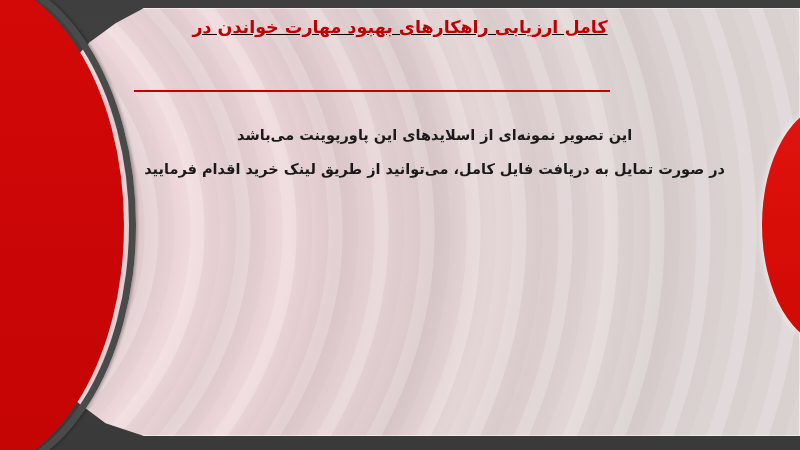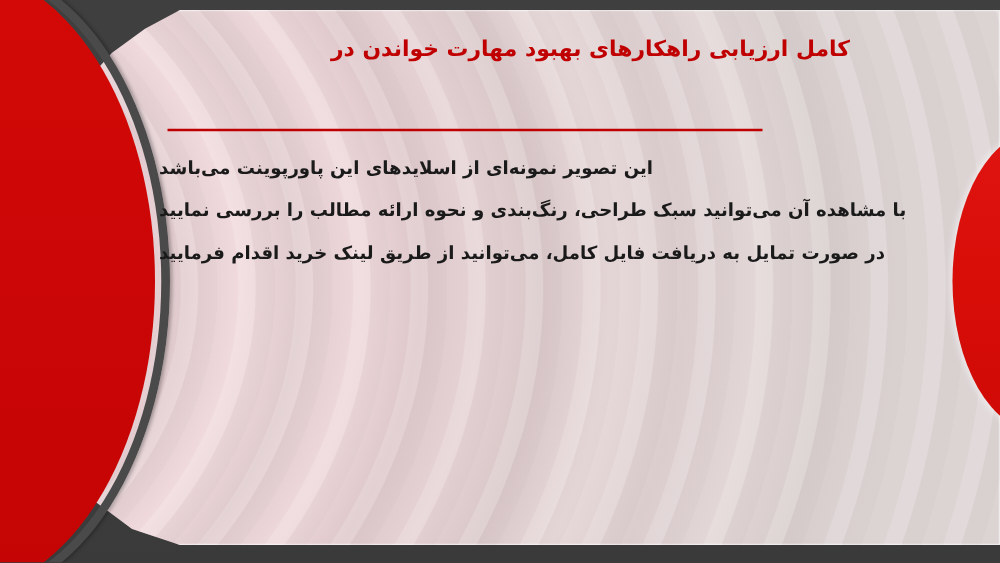--- a/index.html
+++ b/index.html
@@ -122,24 +122,25 @@
     height: 242px;
     border-radius: 50%;
     background: linear-gradient(180deg,#e01410 0%,#d80d08 50%,#cf0a06 100%);
     box-shadow: -2px 0 6px rgba(255,255,255,.55);
   }
 
   
   .title-block {
     position: absolute;
     left: 120px;
-    top: 25px;
+    top: 12px;
     width: 560px;
-    text-align: right;
+    text-align: center;
     direction: rtl;
+    text-decoration: underline;
   }
   .title-line {
     color: #c00000;
     font-size: 17.5px;
     font-weight: 700;
     line-height: 31px;
     letter-spacing: 0;
     white-space: nowrap;
   }
   .title-underline {
@@ -148,21 +149,21 @@
     top: 78px;
     width: 476px;
     height: 2px;
     background: #c00000;
   }
 
   .body-block {
     position: absolute;
     right: 75px;
     top: 118px;
-    text-align: left;
+    text-align: center;
     direction: rtl;
   }
   .body-line {
     color: #1a1a1a;
     font-size: 14.5px;
     font-weight: 600;
     line-height: 34px;
     white-space: nowrap;
   }
 </style>
@@ -183,17 +184,16 @@
   <div class="arc-stroke"></div>
   <div class="red-lens-left"></div>
 
   <div class="title-block">
     <div class="title-line">کامل ارزیابی راهکارهای بهبود مهارت خواندن در</div>
     <div class="title-underline"></div>
   </div>
 
   <div class="body-block">
     <div class="body-line">این تصویر نمونه‌ای از اسلایدهای این پاورپوینت می‌باشد</div>
-    <div class="body-line">با مشاهده آن می‌توانید سبک طراحی، رنگ‌بندی و نحوه ارائه مطالب را بررسی نمایید</div>
     <div class="body-line">در صورت تمایل به دریافت فایل کامل، می‌توانید از طریق لینک خرید اقدام فرمایید</div>
   </div>
 
 </div>
 
 </body></html>

